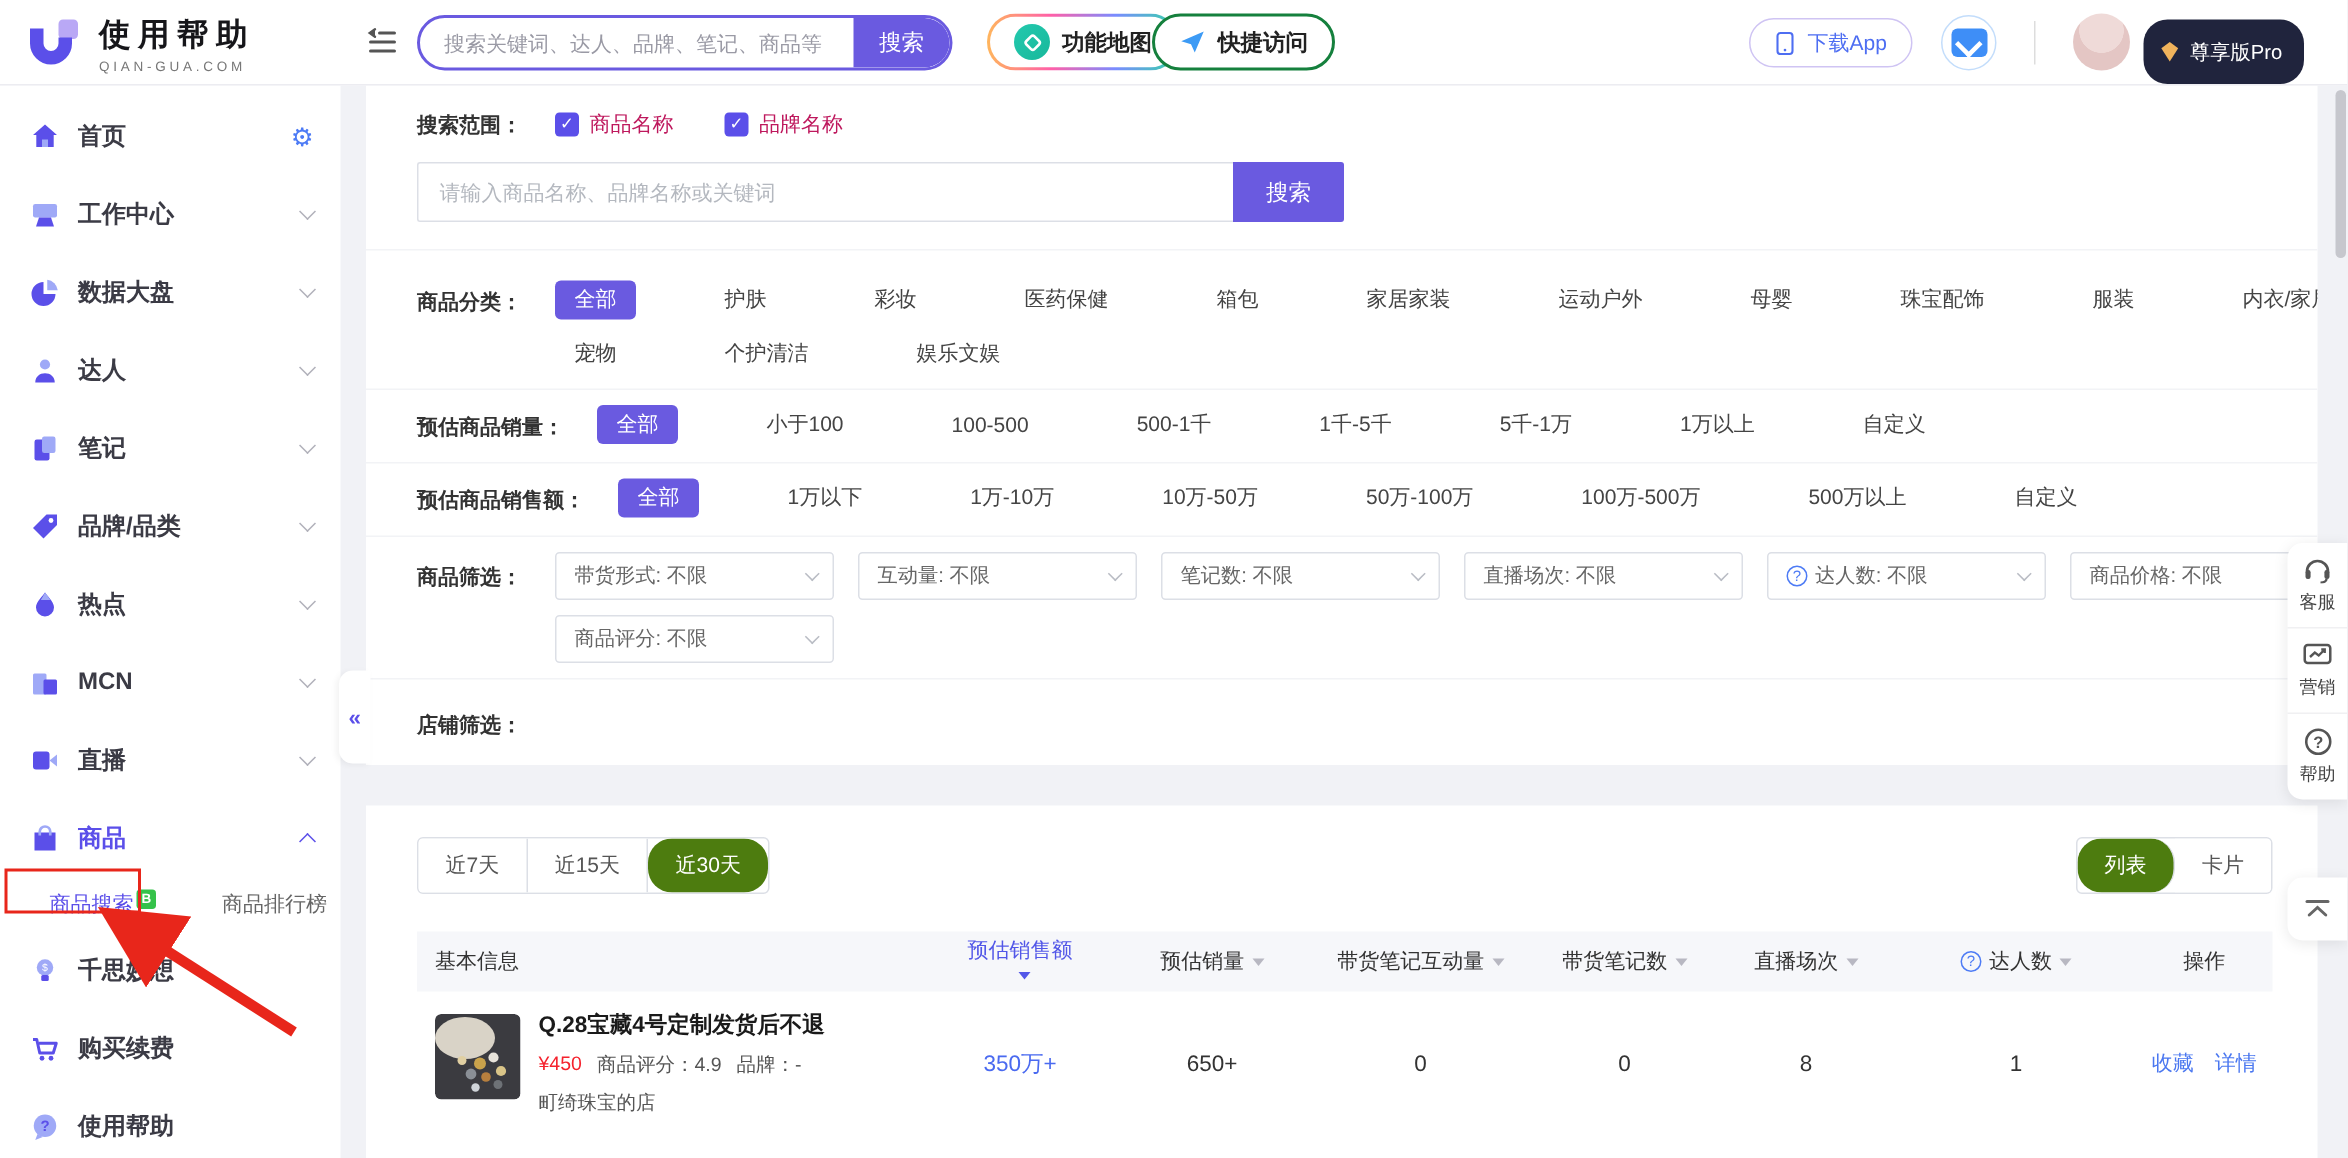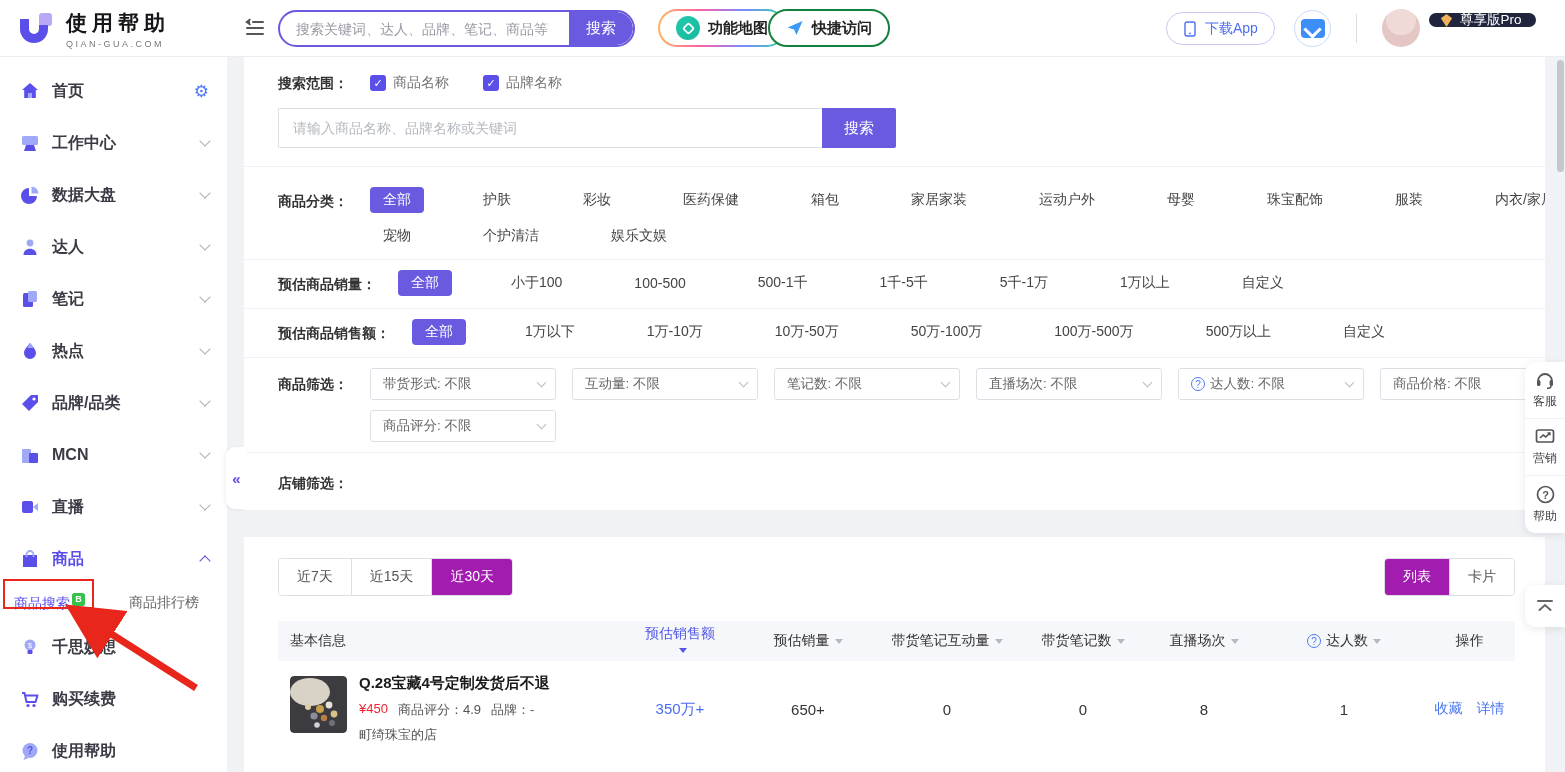--- a/index.html
+++ b/index.html
@@ -22,74 +22,74 @@
   .featmap { left:658px; border:2px solid transparent; background:linear-gradient(#fff,#fff) padding-box, linear-gradient(90deg,#ffb65c,#ff5fa8,#7a8bff,#33d6a6) border-box; }
   .featmap .circ { width:24px; height:24px; border-radius:50%; background:linear-gradient(135deg,#23c9ae,#18b89b); display:flex; align-items:center; justify-content:center; }
   .quick { left:768px; border:2px solid #15803d; }
   .dlapp { left:1166px; top:12px; height:33px; border:1px solid #cfc4f3; border-radius:17px; }
   .dlapp .pill-label { font-weight:normal; font-size:14px; color:#4e6ef2; }
   .mailbtn { position:absolute; left:1294px; top:10px; width:37px; height:37px; border-radius:50%; border:1px solid #c3ddfb; display:flex; align-items:center; justify-content:center; cursor:pointer; background:#fff; }
   .mail-env { width:24px; height:19px; background:#3E8EF7; border-radius:4px; position:relative; }
   .mail-env::after { content:""; position:absolute; left:5px; top:4px; width:10px; height:10px; border-left:3px solid #fff; border-bottom:3px solid #fff; transform:rotate(-45deg); }
   .hdr-divider { position:absolute; left:1356px; top:14px; width:1px; height:29px; background:#ddd; }
   .avatar { position:absolute; left:1382px; top:9px; width:38px; height:38px; border-radius:50%; background:radial-gradient(circle at 50% 30%, #efdad8 0 45%, #e4c6c4 46%); cursor:pointer; }
-  .probadge { position:absolute; left:1429px; top:13px; height:14px; padding:0 14px 0 10px; background:#20243d; border-radius:16px; display:flex; align-items:center; gap:6px; cursor:pointer; }
+  .probadge { position:absolute; left:1429px; top:13px; height:43px; padding:0 14px 0 10px; background:#20243d; border-radius:16px; display:flex; align-items:center; gap:6px; cursor:pointer; }
   .probadge span.lbl { color:#fff; font-size:13.5px; }
 
   
   .sidebar { position:absolute; left:0; top:57px; width:227px; height:715px; background:#fff; padding-top:8px; z-index:10; }
   .side-item { height:52px; display:flex; align-items:center; padding:0 18px 0 20px; cursor:pointer; }
   .side-item .sicon { width:20px; height:20px; margin-right:12px; flex:none; }
   .side-item .slabel { font-size:16px; font-weight:bold; color:#3b3b45; }
   .side-item.active .slabel { color:#5B4FE9; }
   .chev { width:8px; height:8px; border-right:1.6px solid #b0b0ba; border-bottom:1.6px solid #b0b0ba; transform:rotate(45deg); margin-left:auto; margin-top:-4px; }
   .chev.up { transform:rotate(-135deg); border-color:#5B4FE9; margin-top:4px; }
   .gear { margin-left:auto; font-size:17px; color:#4d7bf5; line-height:1; }
-  .submenu { height:36px; display:flex; align-items:center; padding-left:14px; gap:44px; }
+  .submenu { height:36px; display:flex; align-items:center; padding-left:14px; gap:44px;margin-left:19px; }
   .sub-active { font-size:14px; color:#5B4FE9; cursor:pointer; position:relative; }
   .sub-badge { display:inline-block; vertical-align:super; margin-left:2px; width:13px; height:13px; background:#35C24A; color:#fff; font-size:9px; font-weight:bold; text-align:center; line-height:13px; border-radius:2.5px; }
   .sub-other { font-size:14px; color:#666; cursor:pointer; }
 
   
   .annot-rect { position:absolute; left:3px; top:579px; width:91px; height:30px; border:2.5px solid #E8261B; z-index:30; pointer-events:none; }
   .annot-arrow { position:absolute; left:0; top:588px; z-index:30; pointer-events:none; }
 
   .side-tab { position:absolute; left:226px; top:447px; width:21px; height:62px; background:#fff; border-radius:9px 0 0 9px; box-shadow:-2px 1px 4px rgba(0,0,0,.05); display:flex; align-items:center; justify-content:center; color:#5B4FE9; font-size:15px; font-weight:bold; cursor:pointer; z-index:11; }
 
   
   .card1 { position:absolute; left:244px; top:57px; width:1301px; height:453px; background:#fff; overflow:hidden; }
   .sec { padding:10px 30px 10px 34px; border-bottom:1px solid #F2F3F6; display:flex; align-items:flex-start; }
   .sec:last-child { border-bottom:none; }
   .sec-label { font-size:14px; font-weight:bold; color:#333; flex:none; margin-right:22px; line-height:28px; }
   .scope-sec { padding-top:16px; border-bottom:none; display:block; }
   .scope-row { display:flex; align-items:center; }
   .ckbox { width:16px; height:16px; background:#5B4FE9; border-radius:3px; color:#fff; font-size:11px; line-height:16px; text-align:center; margin-right:7px; flex:none; cursor:pointer; }
   .ck-item { display:flex; align-items:center; margin-right:34px; cursor:pointer; }
-  .ck-item .ck-label { font-size:14px; color:#737373; }
+  .ck-item .ck-label { font-size:14px; color:#be185d; }
   .kw-row { margin-top:15px; display:flex; width:618px; height:40px; }
   .kw-row input { flex:1; border:1px solid #dcdfe6; border-right:none; border-radius:2px 0 0 2px; padding:0 14px; font-size:14px; outline:none; color:#333; }
   .kw-row input::placeholder { color:#b4b8bf; }
   .kw-btn { width:74px; background:#6A5AE0; border:none; color:#fff; font-size:15px; cursor:pointer; border-radius:0 2px 2px 0; }
   .sec-body { display:flex; flex-direction:column; gap:10px; }
   .chip-row { display:flex; align-items:center; flex-wrap:nowrap;gap:40px; }
   .chip { font-size:14px; color:#444; padding:4px 13px; border-radius:4px; cursor:pointer; white-space:nowrap; }
   .chip + .chip { margin-left:6px; }
   .chip.on { background:#6A5AE0; color:#fff; }
   .dd-row { display:flex; gap:16px; }
   .dd { width:186px; height:32px; border:1px solid #dcdfe6; border-radius:3px; display:flex; align-items:center; padding:0 10px 0 12px; font-size:13.5px; color:#666; cursor:pointer; background:#fff; }
   .dd .dchev { width:7px; height:7px; border-right:1.4px solid #b9bcc4; border-bottom:1.4px solid #b9bcc4; transform:rotate(45deg); margin-left:auto; margin-top:-3px; }
   .qmark { display:inline-flex; width:14px; height:14px; border:1px solid #4d7bf5; color:#4d7bf5; border-radius:50%; font-size:10px; align-items:center; justify-content:center; margin-right:5px; flex:none; }
 
   
   .card2 { position:absolute; left:244px; top:537px; width:1301px; height:235px; background:#fff; padding:21px 30px 12px 34px; }
   .toolbar { display:flex; align-items:center; }
   .btn-group { display:flex; border:1px solid #dcdfe6; border-radius:4px; overflow:hidden; }
   .bg-btn { height:36px; padding:0 18px; background:#fff; border:none; border-right:1px solid #dcdfe6; font-size:14px; color:#555; cursor:pointer; display:flex; align-items:center; }
   .bg-btn:last-child { border-right:none; }
-  .bg-btn.on { background:#a21caf; color:#fff; }
+  .bg-btn.on { background:#4d7c0f; color:#fff;border-radius:16px; }
   .view-group { margin-left:auto; }
   .table { margin-top:25px; }
   .tgrid { display:grid; grid-template-columns:338px 128px 128px 150px 122px 120px 160px 1fr; align-items:center; }
   .thead { background:#F6F7FA; height:40px; font-size:14px; color:#333; }
   .th { display:flex; align-items:center; justify-content:center; cursor:pointer; }
   .th.left { justify-content:flex-start; padding-left:12px; cursor:default; }
   .caret { width:0; height:0; border:4px solid transparent; border-top:5px solid #b8b8c2; margin-left:5px; margin-top:5px; }
   .th.sorted { color:#5257e8;flex-direction:column; }
   .th.sorted .caret { border-top-color:#5257e8; }
   .trow { height:96px; font-size:15px; color:#333; }
@@ -210,32 +210,32 @@
   <div class="side-item">
     <svg class="sicon" viewBox="0 0 20 20">
         <rect x="3" y="4" width="10" height="14" rx="1.5" fill="#5B4FE9"></rect>
         <rect x="8" y="2" width="9" height="11" rx="1.5" fill="#9fa9f7"></rect>
       </svg>
     <span class="slabel">笔记</span>
       <span class="chev"></span>
   </div>
   <div class="side-item">
     <svg class="sicon" viewBox="0 0 20 20">
+        <path d="M2 11 11 2h7v7l-9 9z" fill="#5B4FE9"></path>
+        <circle cx="14" cy="6" r="1.6" fill="#fff"></circle>
+      </svg>
+    <span class="slabel">品牌/品类</span>
+      <span class="chev"></span>
+  </div>
+  <div class="side-item">
+    <svg class="sicon" viewBox="0 0 20 20">
         <path d="M10 2c3.5 4.5 6 7 6 10a6 6 0 0 1-12 0c0-3 2.5-5.5 6-10z" fill="#5B4FE9"></path>
         <path d="M10 2c1.5 2 2.6 3.5 3.5 5H7.2C8 5.6 8.9 4.3 10 2z" fill="#9fa9f7"></path>
       </svg>
     <span class="slabel">热点</span>
-      <span class="chev"></span>
-  </div>
-  <div class="side-item">
-    <svg class="sicon" viewBox="0 0 20 20">
-        <path d="M2 11 11 2h7v7l-9 9z" fill="#5B4FE9"></path>
-        <circle cx="14" cy="6" r="1.6" fill="#fff"></circle>
-      </svg>
-    <span class="slabel">品牌/品类</span>
       <span class="chev"></span>
   </div>
   <div class="side-item">
     <svg class="sicon" viewBox="0 0 20 20">
         <rect x="2" y="4" width="9" height="14" rx="1" fill="#9fa9f7"></rect>
         <rect x="9" y="8" width="9" height="10" rx="1" fill="#5B4FE9"></rect>
       </svg>
     <span class="slabel">MCN</span>
       <span class="chev"></span>
   </div>

